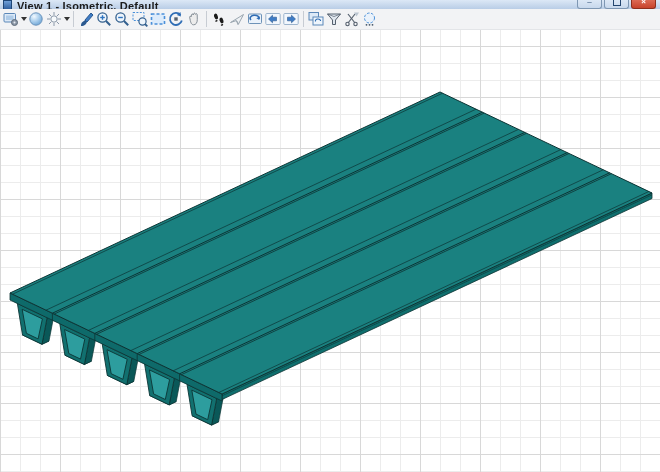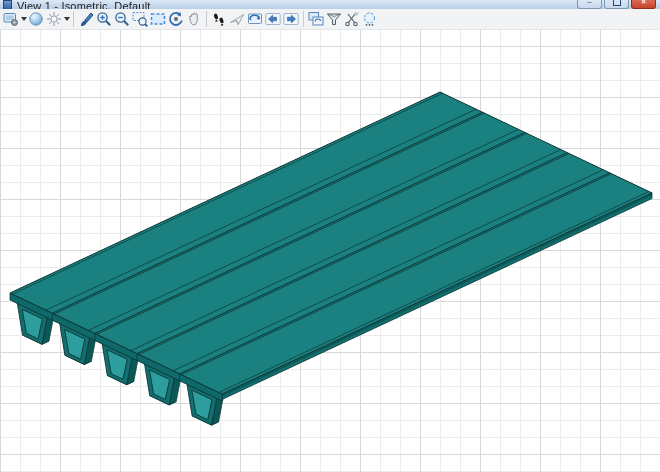--- a/index.html
+++ b/index.html
@@ -6,21 +6,21 @@
   body{width:660px;height:472px;overflow:hidden;position:relative;
        font-family:"Liberation Sans", sans-serif;background:#fff;}
 
   
   .titlebar{position:absolute;left:0;top:0;width:660px;height:9px;overflow:hidden;
     background:linear-gradient(var(--titlebar-top,#dce8f6),var(--titlebar-bg,#b9cde6));
     border-bottom:1px solid #9fb4cf;}
   .win-icon{position:absolute;left:3px;bottom:0;width:9px;height:9px;
     background:linear-gradient(#6f9fd8,#2f5f9e);border:1px solid #1e4677;border-bottom:none;
     box-sizing:border-box;}
-  .title-text{position:absolute;left:17px;bottom:-3px;font-size:11px;font-weight:normal;
+  .title-text{position:absolute;left:17px;bottom:-3px;font-size:11px;font-weight:bold;
     color:#1c1c1c;letter-spacing:.2px;white-space:nowrap;}
   .win-controls{position:absolute;right:4px;bottom:0;display:flex;gap:2px;}
   .win-btn{width:25px;height:14px;border:1px solid var(--button-border,#7e97b3);border-top:none;
     border-radius:0 0 3px 3px;background:linear-gradient(var(--button-face,#e8f1fb),#c8d8ec);
     display:flex;align-items:flex-end;justify-content:center;font-size:8px;line-height:8px;
     color:#23456e;box-sizing:border-box;padding-bottom:2px;}
   .win-btn.close{background:linear-gradient(#e8836e,var(--close-red,#c8432c));
     border-color:#8e2f1d;color:#fff;font-weight:bold;}
   .max-box{width:6px;height:5px;border:1px solid #23456e;}
 

